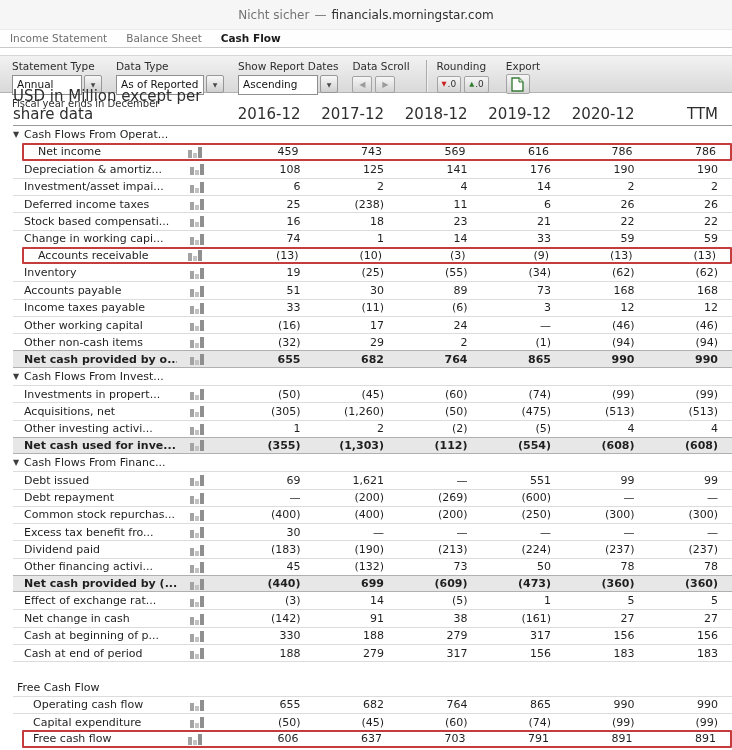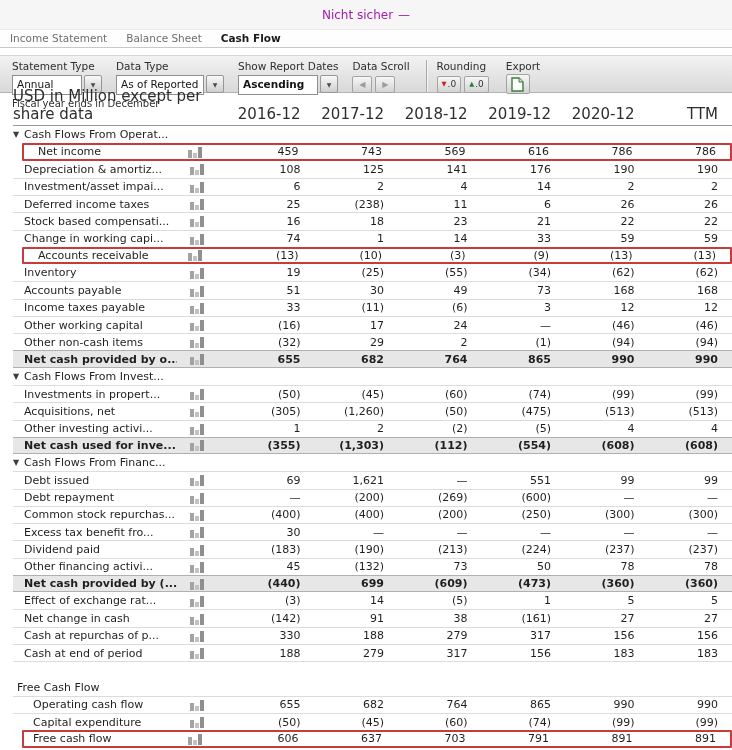--- a/index.html
+++ b/index.html
@@ -8,21 +8,21 @@
     width:732px; height:750px; overflow:hidden; background:#fff;
     font-family:"DejaVu Sans","Liberation Sans",sans-serif;
     -webkit-font-smoothing:antialiased;
   }
   
   .browser-bar {
     height:30px; background:#f6f6f6; border-bottom:1px solid #ebebeb;
     display:flex; align-items:center; justify-content:center; gap:5px;
     font-size:12px; color:#2f2f2f;
   }
-  .browser-bar .muted { color:#a21caf; }
+  .browser-bar .muted { color:#737373; }
   
   .tab-bar {
     height:18px; display:flex; align-items:center; gap:19px;
     padding:0 16px 2px 10px; border-bottom:1px solid #c9c9c9;
     font-size:10.5px; color:#6e6e6e; background:#fefefe;
   }
   .tab { cursor:default; }
   .tab.active { color:#1a1a1a; font-weight:bold; }
   
   .toolbar {
@@ -31,21 +31,21 @@
     border-top:1px solid #d6d6d6; border-bottom:1px solid #b3b3b3;
     display:flex; align-items:flex-start; padding:4px 0 0 12px;
   }
   .group { margin-right:14px; }
   .ctl-label { font-size:10.5px; color:#2d2d2d; margin-bottom:3px; white-space:nowrap; }
   .dropdown { display:flex; height:18px; }
   .dd-value {
     background:#fff; border:1px solid #8f8f8f; font-size:10.5px; color:#141414;
     padding:2px 4px 16px; white-space:nowrap; overflow:hidden;
   }
-  .w70 { width:70px; } .w88 { width:88px; } .w80 { width:80px;font-weight:bold; }
+  .w70 { width:70px; } .w88 { width:88px; } .w80 { width:80px; }
   .dd-btn {
     width:18px; height:18px; margin-left:2px; border:1px solid #979797; border-radius:2px;
     background:linear-gradient(#f8f8f8,#cfcfcf);
     display:flex; align-items:center; justify-content:center;
     font-size:6px; color:#4a4a4a;
   }
   .btn-row { display:flex; align-items:center; height:18px; }
   .sq-btn {
     width:20px; height:17px; margin-right:3px; border:1px solid #a3a3a3; border-radius:2px;
     background:linear-gradient(#f6f6f6,#d4d4d4);
@@ -104,20 +104,21 @@
   .hl .rlabel { padding-left:14px; }
   .hl.indent .rlabel { padding-left:9px; }
   .hl + .trow { border-top:none;align-items:center; }
 </style>
 </head>
 <body>
 
 <div class="browser-bar">
   <span class="muted">Nicht sicher</span>
   <span class="muted">—</span>
+  <span>financials.morningstar.com</span>
 </div>
 
 <div class="tab-bar">
   <span class="tab">Income Statement</span>
   <span class="tab">Balance Sheet</span>
   <span class="tab active">Cash Flow</span>
 </div>
 
 <div class="toolbar">
   <div class="group">
@@ -325,21 +326,21 @@
     <div class="trow data">
 
     <span class="rlabel">Accounts payable</span>
     <span class="icon-cell">
         <i class="b b1"></i>
         <i class="b b2"></i>
         <i class="b b3"></i>
       </span>
     <span class="vcell">51</span>
     <span class="vcell">30</span>
-    <span class="vcell">49</span>
+    <span class="vcell">89</span>
     <span class="vcell">73</span>
     <span class="vcell">168</span>
     <span class="vcell">168</span>
   </div>
     <div class="trow data">
 
     <span class="rlabel">Income taxes payable</span>
     <span class="icon-cell">
         <i class="b b1"></i>
         <i class="b b2"></i>
@@ -617,21 +618,21 @@
       </span>
     <span class="vcell">(142)</span>
     <span class="vcell">91</span>
     <span class="vcell">38</span>
     <span class="vcell">(161)</span>
     <span class="vcell">27</span>
     <span class="vcell">27</span>
   </div>
     <div class="trow data">
 
-    <span class="rlabel">Cash at repurchas of p...</span>
+    <span class="rlabel">Cash at beginning of p...</span>
     <span class="icon-cell">
         <i class="b b1"></i>
         <i class="b b2"></i>
         <i class="b b3"></i>
       </span>
     <span class="vcell">330</span>
     <span class="vcell">188</span>
     <span class="vcell">279</span>
     <span class="vcell">317</span>
     <span class="vcell">156</span>

